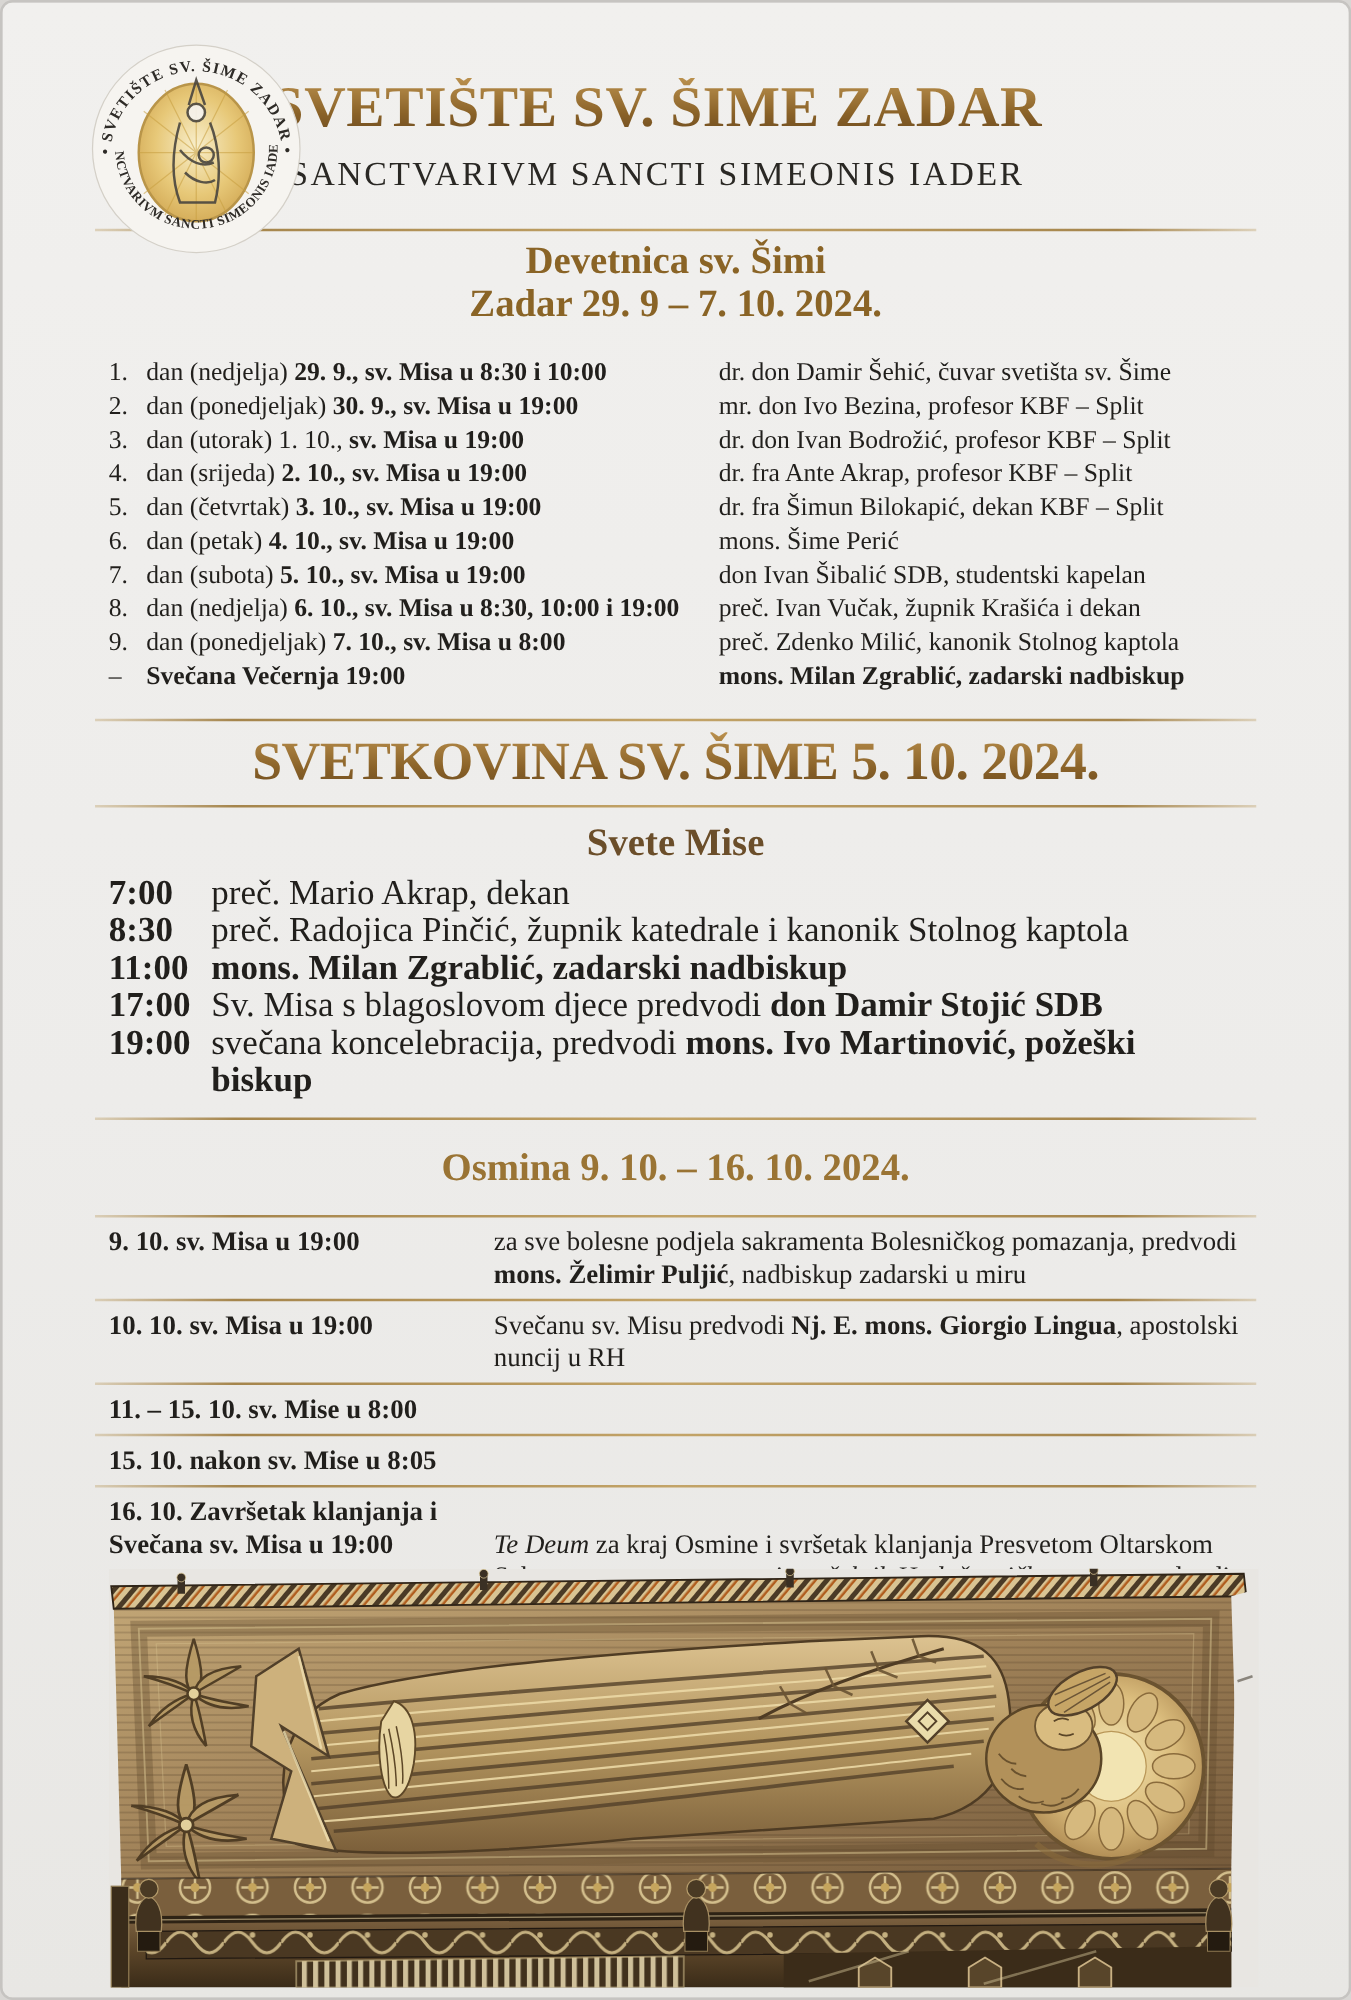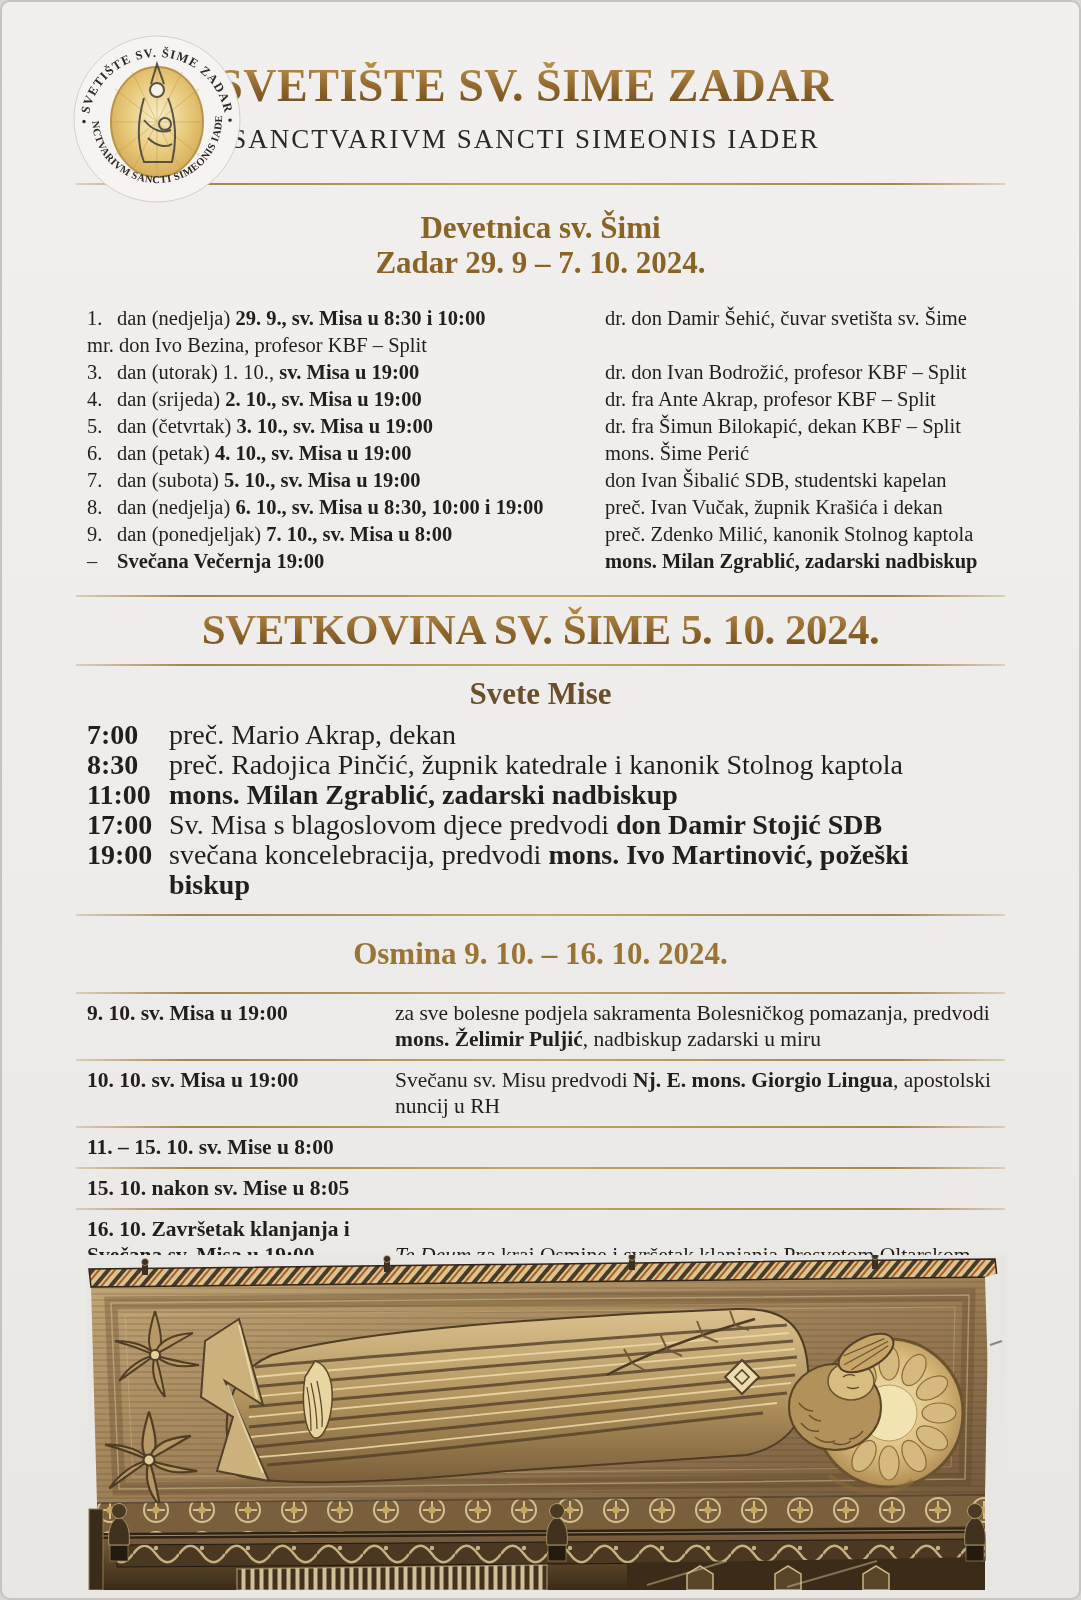--- a/index.html
+++ b/index.html
@@ -16,24 +16,24 @@
     .gold-grad{background:linear-gradient(180deg,#bb914e 0%,#8a6228 60%,#6b4a1f 100%);
       -webkit-background-clip:text;background-clip:text;color:transparent;}
   }
   .header{position:relative;padding-top:60px;text-align:center;}
   .logo{position:absolute;left:70px;top:32px;width:170px;height:170px;}
   .title{font-size:46px;font-weight:bold;letter-spacing:.5px;line-height:1.05;padding-right:30px;}
   .subtitle{font-size:27px;letter-spacing:2px;color:#2a2824;margin-top:14px;padding-right:30px;}
   .rule{height:2px;margin:0 74px;border:0;
     background:linear-gradient(90deg,rgba(185,153,92,.35),#a5854c 12%,#c3a468 50%,#a5854c 88%,rgba(185,153,92,.35));}
   .rule.r1{margin-top:28px;}
-  .devetnica-title{ text-align:center;font-weight:bold;font-size:31px;color:#8a6426;margin-top:26px;line-height:1.12;}
+  .devetnica-title{ text-align:center;font-weight:bold;font-size:31px;color:#8a6426;margin-top:6px;line-height:1.12;}
   .devetnica-dates{text-align:center;font-weight:bold;font-size:31px;color:#8a6426;line-height:1.12;}
   .days{margin:24px 85px 0;font-size:20.5px;line-height:27px;}
-  .day-row{display:flex;white-space:nowrap;gap:30px;}
+  .day-row{display:flex;white-space:nowrap;}
   .day-left{width:488px;flex:none;}
   .num{display:inline-block;width:30px;}
   .day-right{flex:1;}
   .rule.r2{margin-top:20px;}
   .svetkovina-title{text-align:center;font-weight:bold;font-size:43px;letter-spacing:-.5px;margin:8px 0 10px;}
   .svete-mise{text-align:center;font-weight:bold;font-size:31px;color:#6b4e2a;margin:10px 0 8px;}
   .masses{margin:6px 85px 0;font-size:28px;line-height:30px;}
   .mass-row{display:flex;}
   .mass-time{width:82px;flex:none;font-weight:bold;}
   .mass-desc{flex:1;}
@@ -105,20 +105,21 @@
 
   <div class="devetnica-title">Devetnica sv. Šimi</div>
   <div class="devetnica-dates">Zadar 29. 9 – 7. 10. 2024.</div>
 
   <div class="days">
       <div class="day-row">
         <div class="day-left"><span class="num">1.</span><span>dan (nedjelja) </span><span class="b">29. 9., sv. Misa u 8:30 i 10:00</span></div>
         <div class="day-right"><span>dr. don Damir Šehić, čuvar svetišta sv. Šime</span></div>
       </div>
       <div class="day-row">
+        <div class="day-left"><span class="num">2.</span><span>dan (ponedjeljak) </span><span class="b">30. 9., sv. Misa u 19:00</span></div>
         <div class="day-right"><span>mr. don Ivo Bezina, profesor KBF – Split</span></div>
       </div>
       <div class="day-row">
         <div class="day-left"><span class="num">3.</span><span>dan (utorak) 1. 10., </span><span class="b">sv. Misa u 19:00</span></div>
         <div class="day-right"><span>dr. don Ivan Bodrožić, profesor KBF – Split</span></div>
       </div>
       <div class="day-row">
         <div class="day-left"><span class="num">4.</span><span>dan (srijeda) </span><span class="b">2. 10., sv. Misa u 19:00</span></div>
         <div class="day-right"><span>dr. fra Ante Akrap, profesor KBF – Split</span></div>
       </div>

